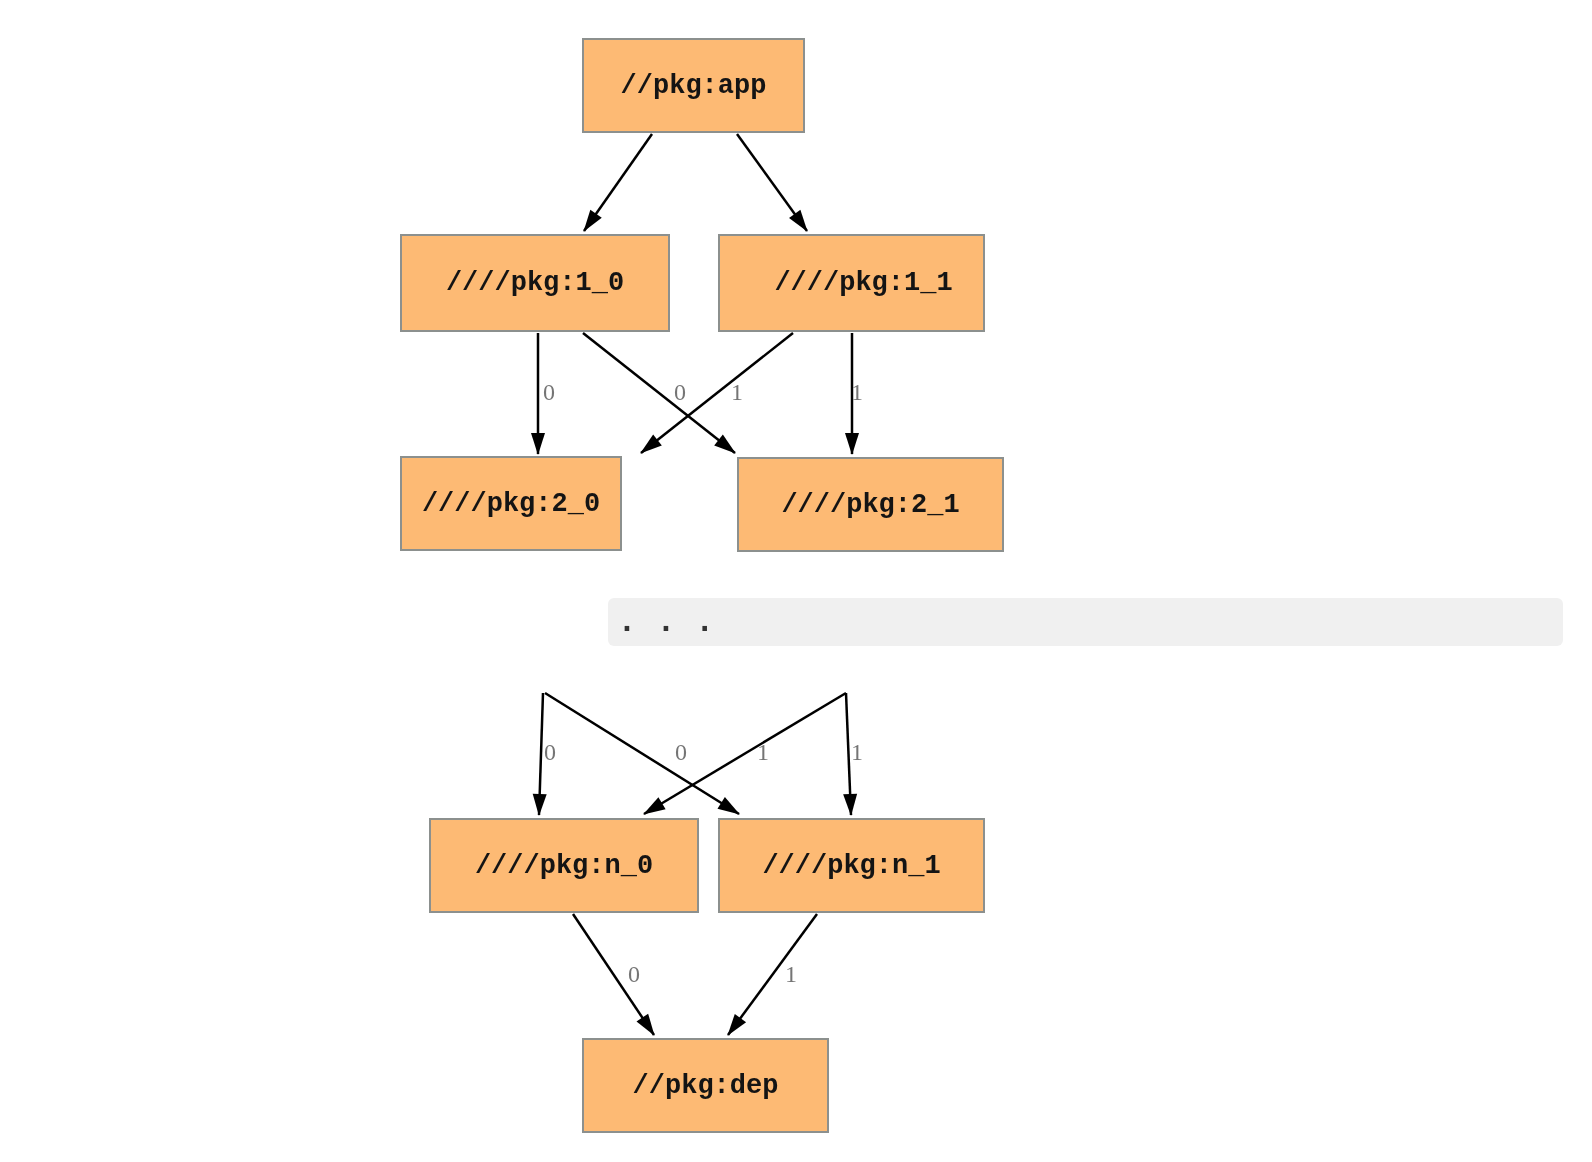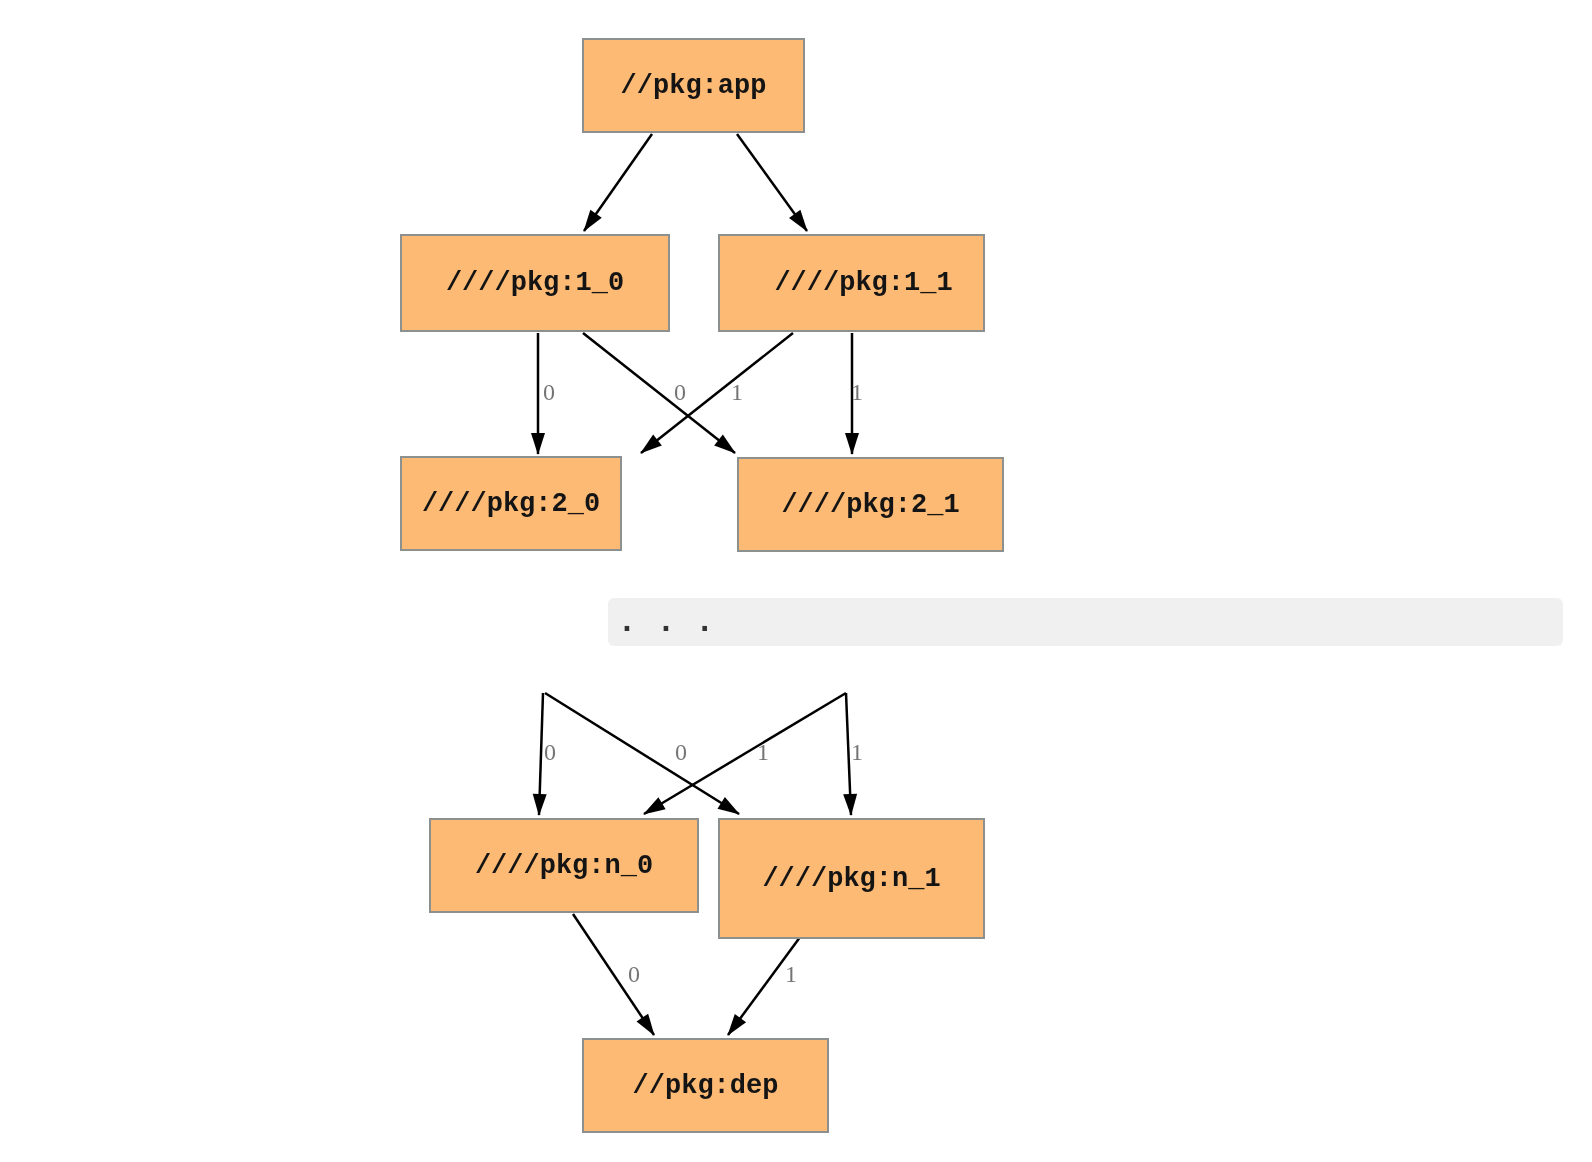--- a/index.html
+++ b/index.html
@@ -105,21 +105,21 @@
   </div>
 
   <div class="node" style="left:718px; top:457px; width:267px; height:95px;margin-left:19px;">
     <span class="node-label">////pkg:2_1</span>
   </div>
 
   <div class="node" style="left:400px; top:818px; width:270px; height:95px;margin-left:29px;">
     <span class="node-label">////pkg:n_0</span>
   </div>
 
-  <div class="node" style="left:718px; top:818px; width:267px; height:121px;">
+  <div class="node" style="left:718px; top:818px; width:267px; height:95px;">
     <span class="node-label">////pkg:n_1</span>
   </div>
 
   <div class="node" style="left:582px; top:1038px; width:247px; height:95px;">
     <span class="node-label">//pkg:dep</span>
   </div>
 
   <span class="edge-label" style="left:549px; top:392px;">0</span>
   <span class="edge-label" style="left:680px; top:392px;">0</span>
   <span class="edge-label" style="left:737px; top:392px;">1</span>

